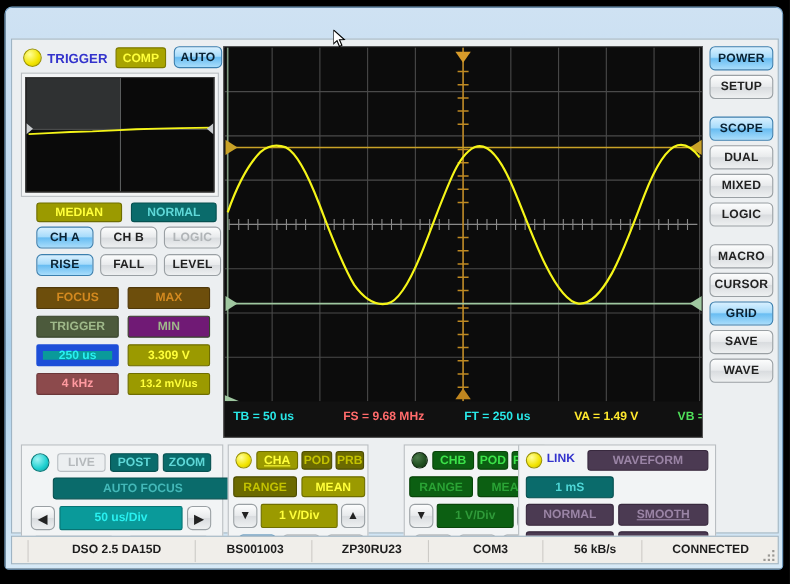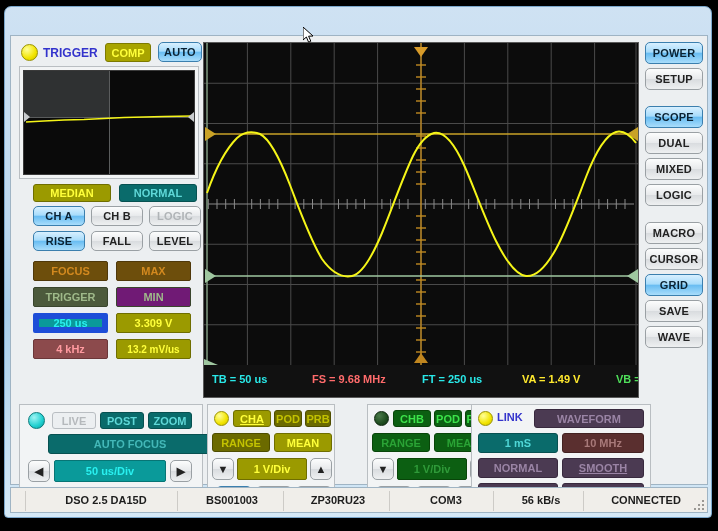--- a/index.html
+++ b/index.html
@@ -444,21 +444,20 @@
       <div class="bsbtn con">ON</div>
       <div class="bsbtn crf">RF</div>
       <div class="bsbtn dim cauto">AUTO</div>
     </div>
 
     <div class="group" id="grp-link">
       <div id="lled"></div>
       <div id="link-lbl">LINK</div>
       <div class="flat" id="waveform-btn">WAVEFORM</div>
       <div class="flat" id="ms-btn">1 mS</div>
-      <div class="flat" id="mhz-btn">10 MHz</div>
       <div class="flat" id="normal2-btn">NORMAL</div>
       <div class="flat" id="smooth-btn">SMOOTH</div>
       <div class="flat" id="recorder-btn">RECORDER</div>
       <div class="flat" id="wideband-btn">WIDE BAND</div>
     </div>
   </div>
 
   <div id="statusbar">
     <span class="stdiv" style="left:14px"></span>
     <span class="st" id="st0">DSO 2.5 DA15D</span>

